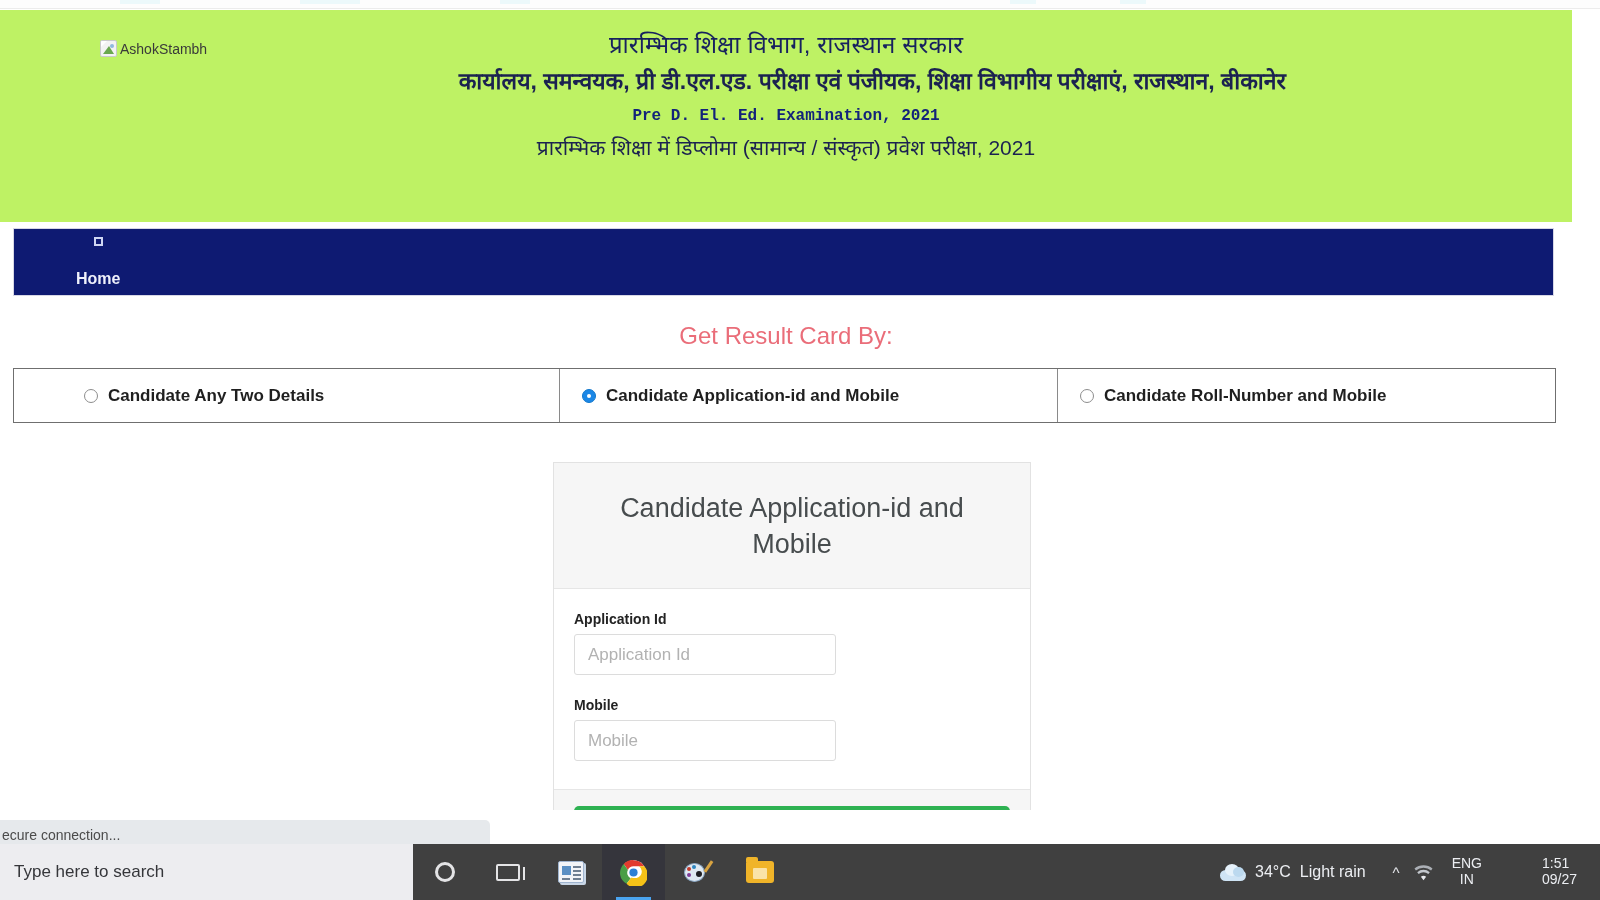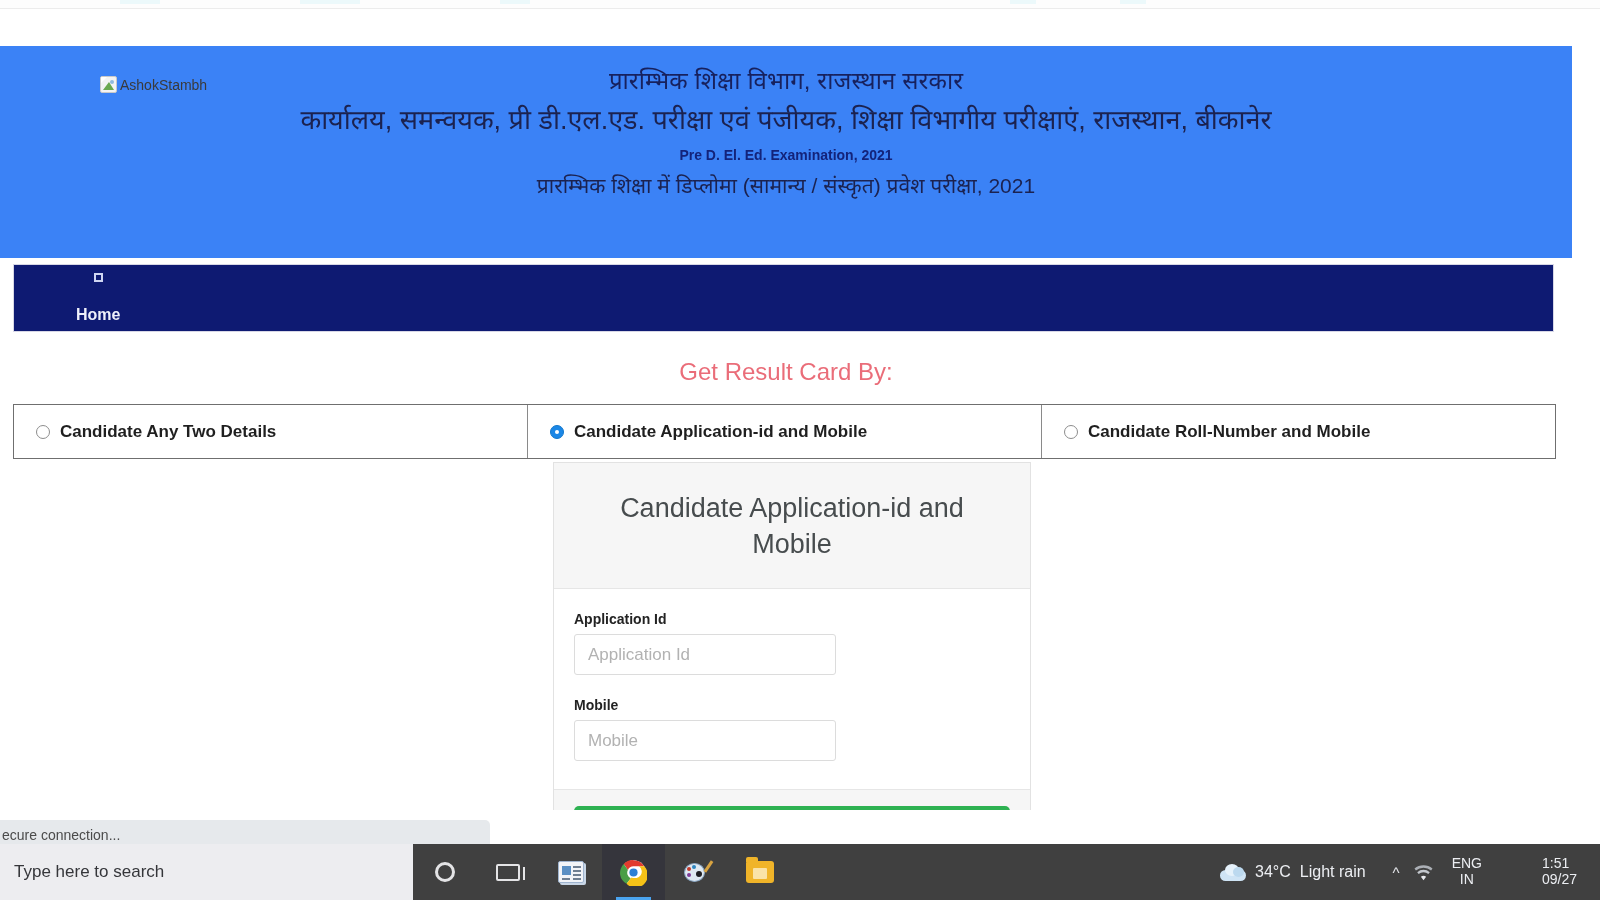--- a/index.html
+++ b/index.html
@@ -28,23 +28,22 @@
   .page {
     position: absolute; left: 0; top: 10px; width: 1572px; height: 800px;
     background: #ffffff;
     overflow: hidden;
   }
 
   
   .site-header {
     position: relative;
     width: 1572px; height: 212px;
-    background: #3b82f6;
+    background: #bef264;
     padding-top: 20px;
-    margin-top: 36px;
   }
   .brand-logo {
     position: absolute; left: 100px; top: 30px;
     display: flex; align-items: center; gap: 3px;
     font-size: 14px; color: #3a3a3a; white-space: nowrap;
   }
   .broken-img {
     position: relative; width: 17px; height: 17px; flex: 0 0 17px;
     background: #f3f3f3; border: 1px solid #c9c9c9; border-radius: 2px;
     overflow: hidden;
@@ -65,26 +64,27 @@
     clip-path: polygon(0 0, 100% 0, 0 100%);
     border-right: 1px solid #b8b8b8;
   }
 
   .hdr-line { text-align: center; color: #17215e; line-height: 1.28; }
   .hdr-hi-1 {
     font-size: 24px; font-weight: 400; letter-spacing: .1px;
     margin: 0 auto 6px; max-width: 1200px;
   }
   .hdr-hi-2 {
-    font-size: 27px; font-weight: 400; color: #1b2250;
-    max-width: 1000px; margin: 0 auto 10px;
+    font-size: 23px; font-weight: 700; color: #1b2250;
+    max-width: 1000px; margin: 0 auto 10px; text-align: right;
   }
   .hdr-en {
-    font-size: 14px; font-weight: 700; color: #13237a;
+    font-size: 16px; font-weight: 700; color: #13237a;
     margin: 0 auto 8px;
+    font-family: Liberation Mono, monospace;
   }
   .hdr-hi-3 {
     font-size: 21px; font-weight: 400; color: #1b2250;
     margin: 0 auto;
   }
 
   
   .navbar {
     position: relative;
     margin: 6px 18px 0 13px;
@@ -112,20 +112,21 @@
     margin-top: 26px;
   }
 
   
   .radio-strip {
     margin: 18px 16px 0 13px;
     height: 55px;
     border: 1px solid #6f6f6f;
     display: flex;
     background: #ffffff;
+    padding-left: 48px;
   }
   .radio-cell {
     flex: 1 1 0; display: flex; align-items: center;
     padding-left: 22px; gap: 10px;
     cursor: pointer;
     border-right: 1px solid #8a8a8a;
   }
   .radio-cell:last-child { border-right: none; }
   .radio-dot {
     width: 14px; height: 14px; border-radius: 50%;

